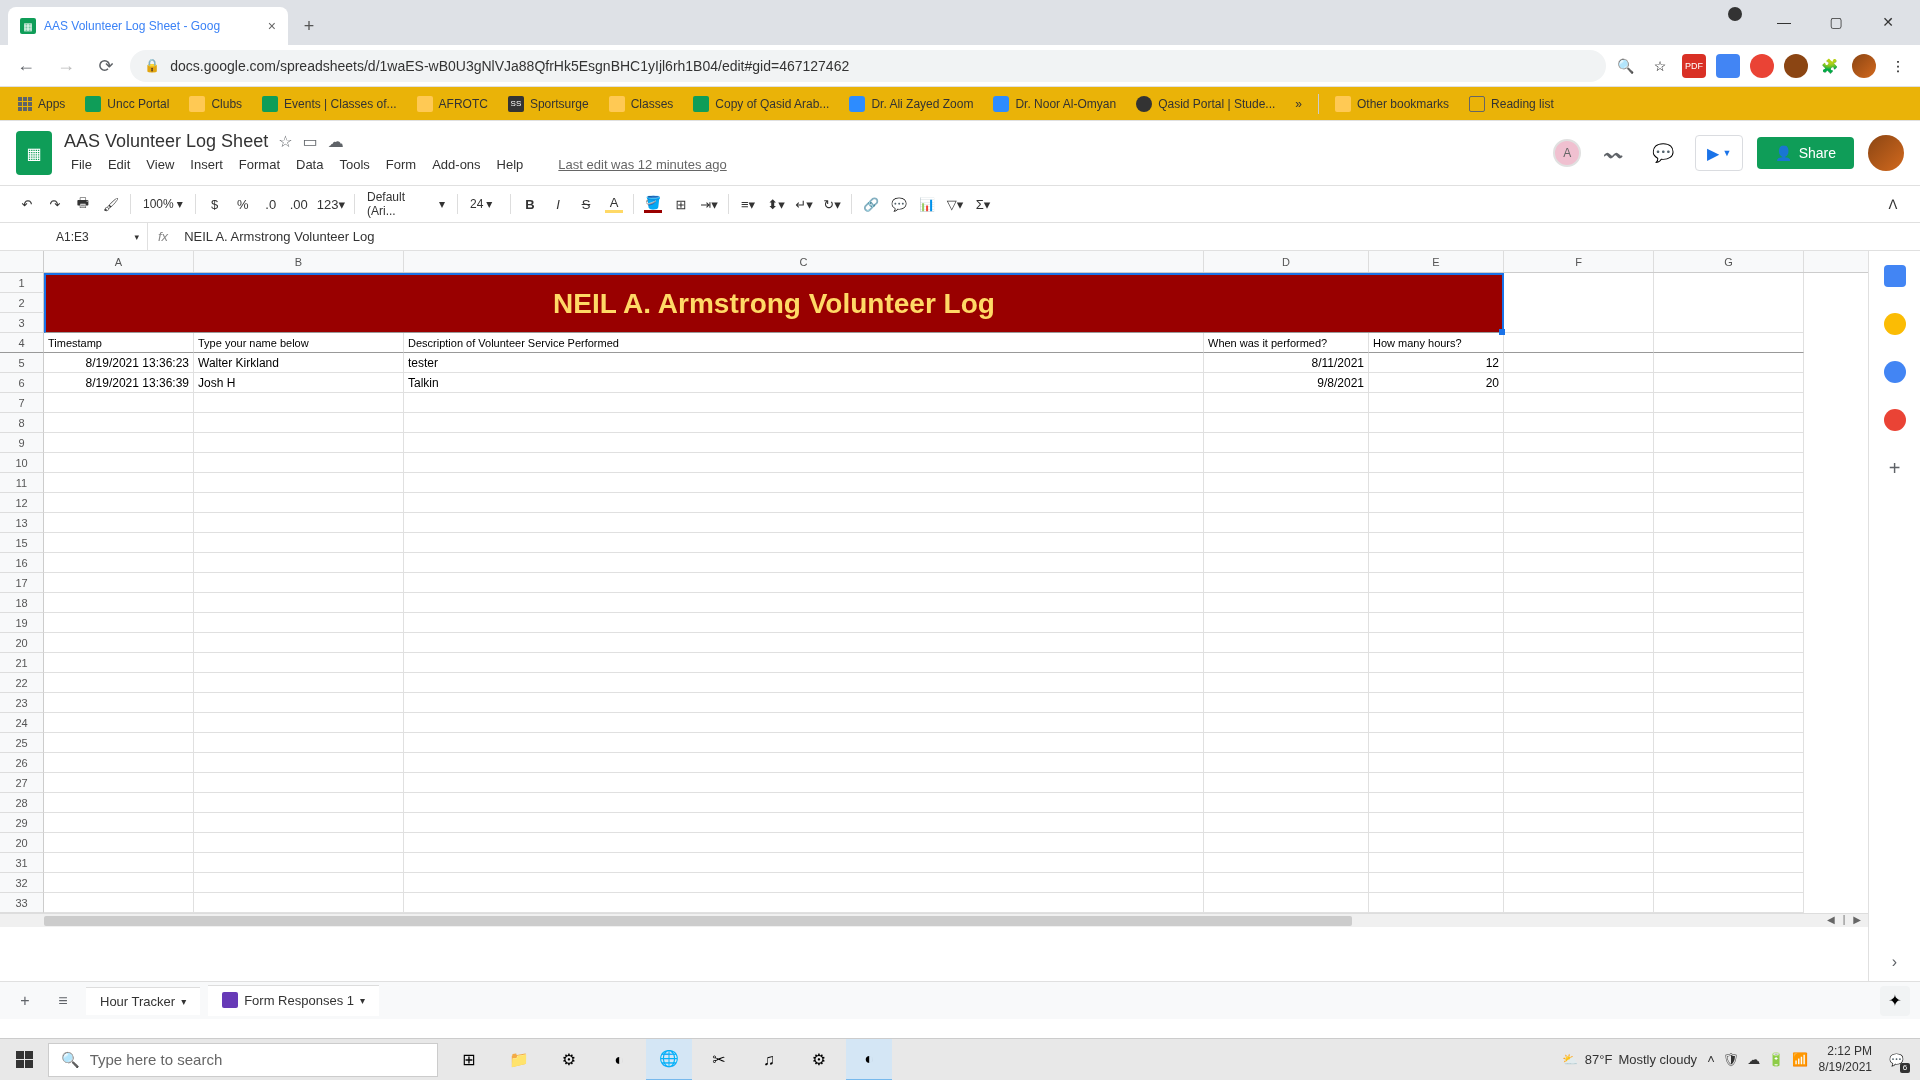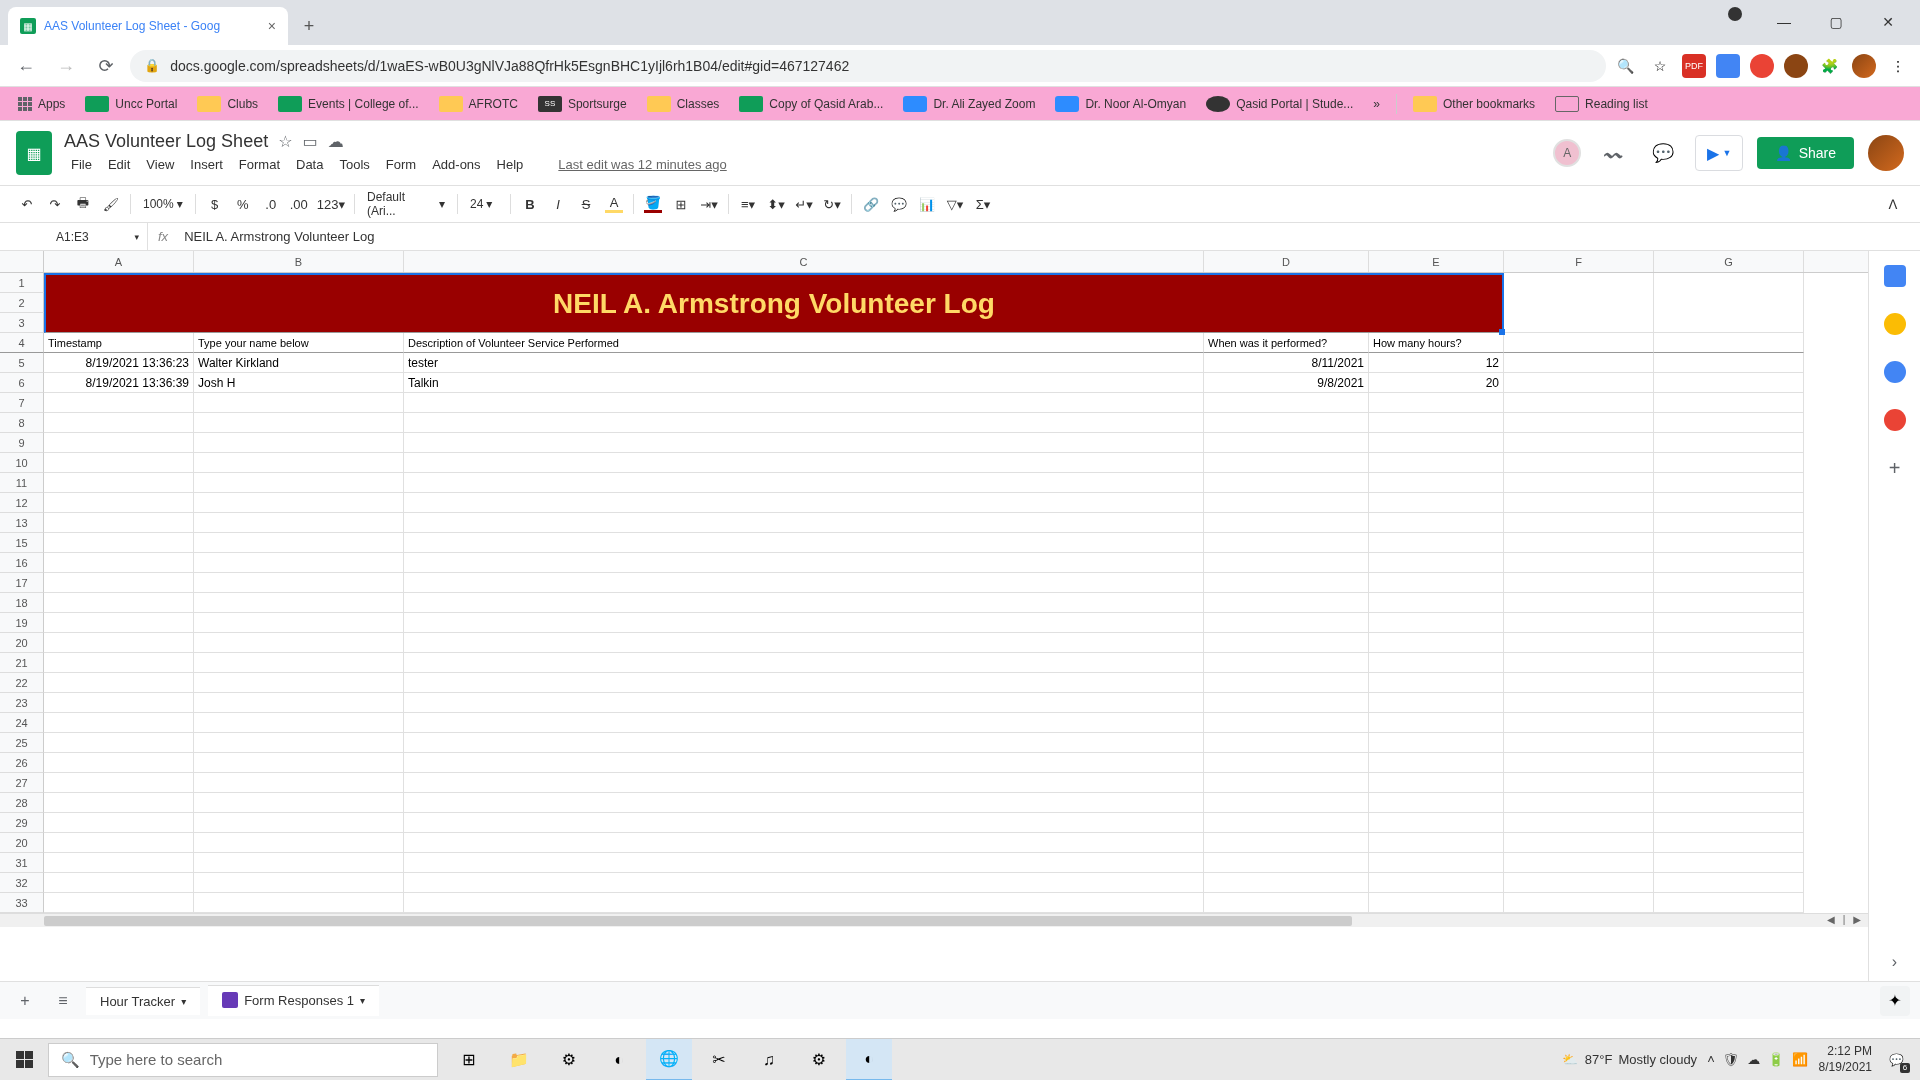--- a/index.html
+++ b/index.html
@@ -18,23 +18,23 @@
 
 .addr-bar { height: 42px; background: #fff; display: flex; align-items: center; padding: 0 10px; gap: 8px; border-bottom: 1px solid #e0e0e0; }
 .nav-btn { width: 32px; height: 32px; display: flex; align-items: center; justify-content: center; color: #5f6368; font-size: 18px; border-radius: 50%; }
 .nav-btn.disabled { color: #bbb; }
 .url-box { flex: 1; height: 32px; background: #f1f3f4; border-radius: 16px; display: flex; align-items: center; padding: 0 14px; gap: 10px; }
 .lock-icon { color: #5f6368; font-size: 13px; }
 .url-text { font-size: 14px; color: #333; }
 .addr-icons { display: flex; gap: 10px; align-items: center; }
 .addr-icon { width: 24px; height: 24px; border-radius: 4px; display: flex; align-items: center; justify-content: center; font-size: 14px; }
 
-.bookmarks-bar { height: 34px; background: #f9a8d4; display: flex; align-items: center; padding: 0 10px; gap: 4px; border-bottom: 1px solid #e0e0e0; font-size: 12px; }
+.bookmarks-bar { height: 34px; background: #eab308; display: flex; align-items: center; padding: 0 10px; gap: 4px; border-bottom: 1px solid #e0e0e0; font-size: 12px; }
 .bm { display: flex; align-items: center; gap: 6px; padding: 4px 8px; border-radius: 4px; color: #333; white-space: nowrap; }
-.bm-icon { width: 24px; height: 16px; border-radius: 2px; }
+.bm-icon { width: 16px; height: 16px; border-radius: 2px; }
 .apps-icon { display: grid; grid-template-columns: repeat(3,4px); grid-template-rows: repeat(3,4px); gap: 1px; }
 .apps-icon span { background: #5f6368; }
 .bm-folder { background: #ffc954; }
 .bm-sep { width: 1px; height: 20px; background: #ccc; margin: 0 4px; }
 
 
 .sheets-header { height: 64px; display: flex; align-items: center; padding: 8px 16px; gap: 12px; }
 .sheets-logo { width: 36px; height: 44px; background: #0f9d58; border-radius: 4px; display: flex; align-items: center; justify-content: center; color: #fff; font-size: 16px; }
 .sheets-title-area { flex: 1; }
 .sheets-title-row { display: flex; align-items: center; gap: 10px; }
@@ -179,21 +179,21 @@
   <div class="bm">
       <div class="bm-icon" style="background:#0f9d58;"></div>
       <span>Uncc Portal</span>
     </div>
   <div class="bm">
       <div class="bm-icon bm-folder"></div>
       <span>Clubs</span>
     </div>
   <div class="bm">
       <div class="bm-icon" style="background:#0f9d58;"></div>
-      <span>Events | College of...</span>
+      <span>Events | Classes of...</span>
     </div>
   <div class="bm">
       <div class="bm-icon bm-folder"></div>
       <span>AFROTC</span>
     </div>
   <div class="bm">
       <div class="bm-icon" style="background:#333;color:#fff;font-size:8px;display:flex;align-items:center;justify-content:center;">SS</div>
       <span>Sportsurge</span>
     </div>
   <div class="bm">

